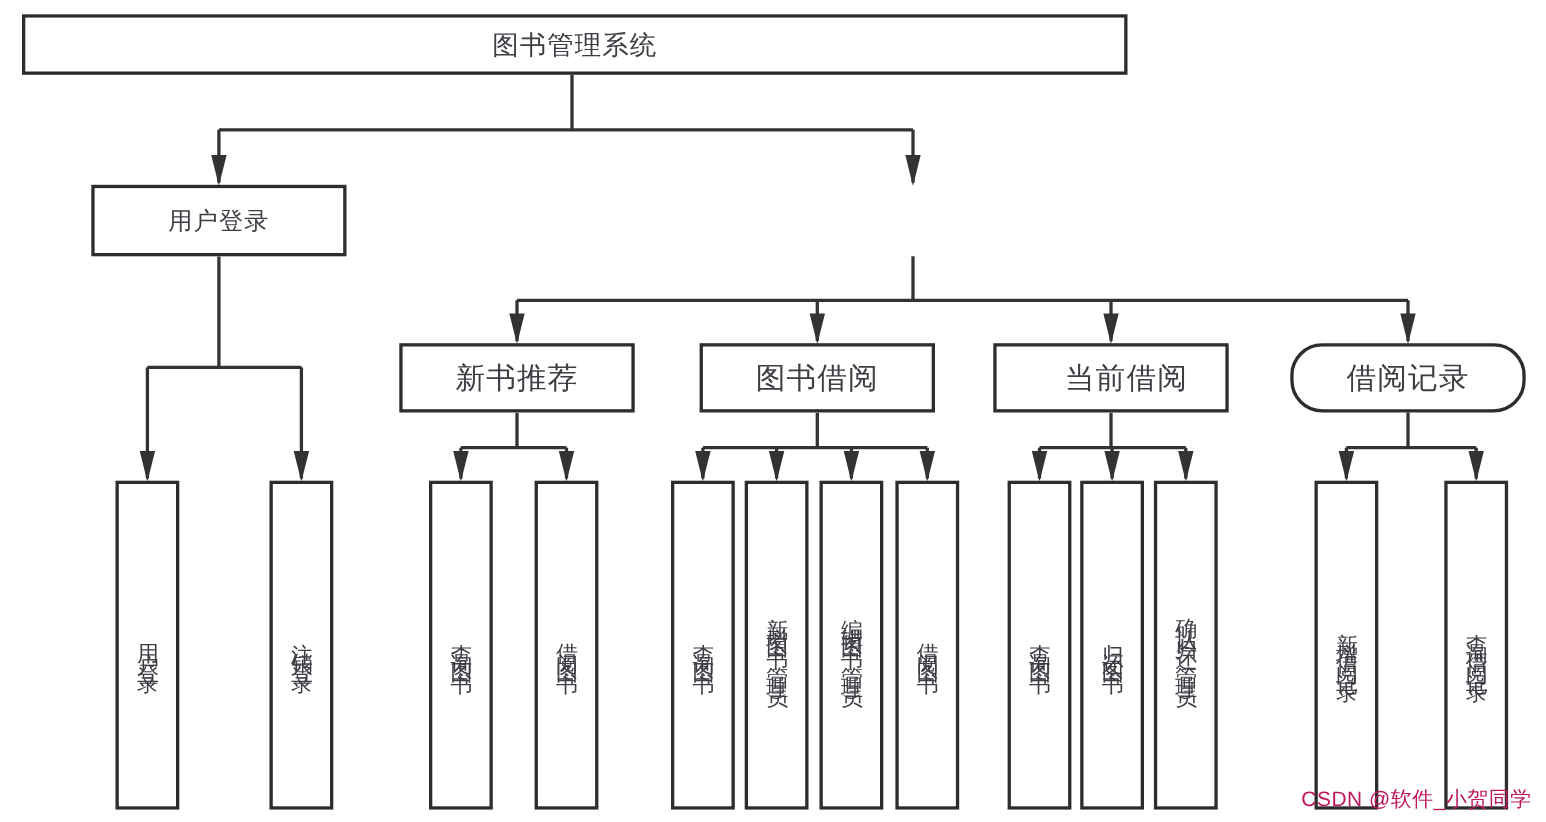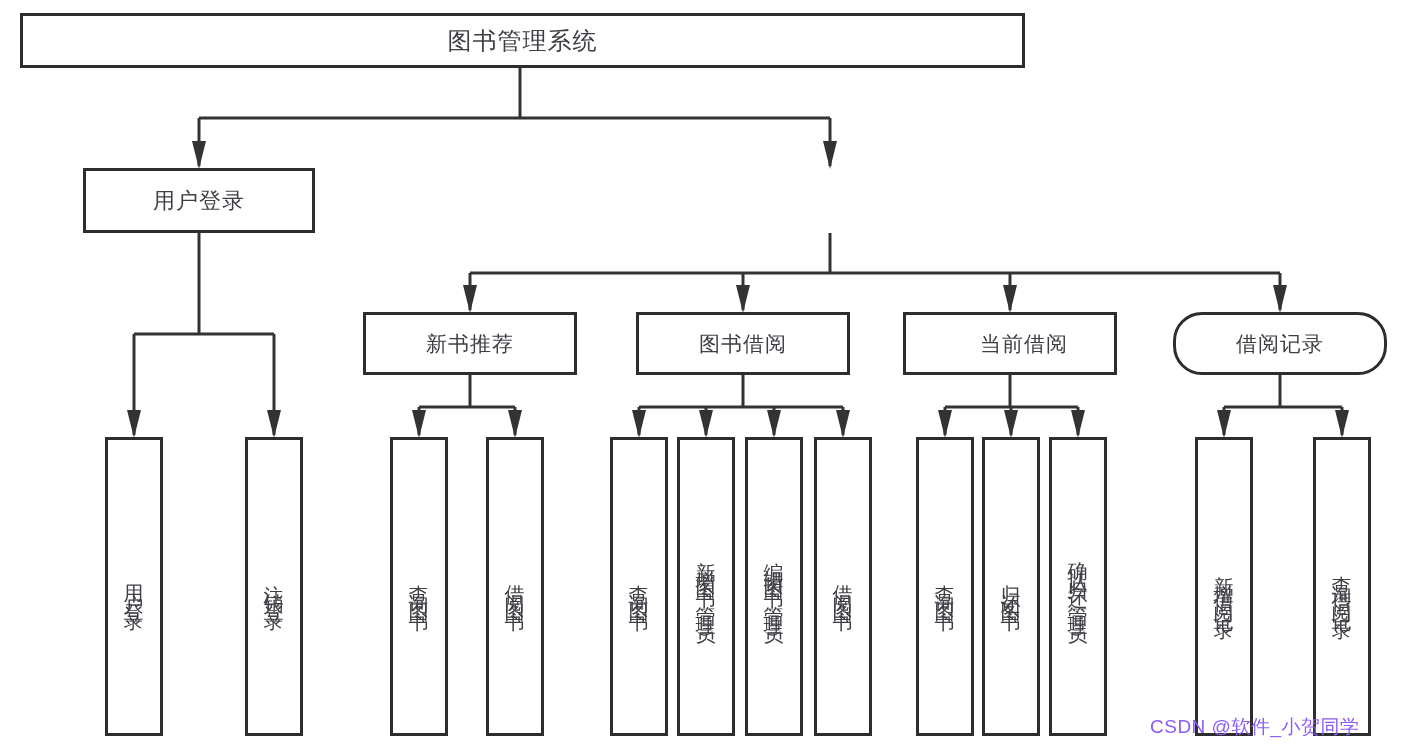--- a/index.html
+++ b/index.html
@@ -28,21 +28,21 @@
     background: #ffffff;
     display: flex;
     align-items: center;
     justify-content: center;
     color: #3d3d44;
     z-index: 2;
     letter-spacing: 1px;
   }
   .root-box   { font-size: 24px; }
   .lvl2-box   { font-size: 22px; }
-  .lvl3-box   { font-size: 21px; }
+  .lvl3-box   { font-size: 27px; }
   .vbox {
     position: absolute;
     box-sizing: border-box;
     border: 3px solid #2d2d2d;
     background: #ffffff;
     display: flex;
     align-items: center;
     justify-content: center;
     color: #3d3d44;
     z-index: 2;
@@ -53,24 +53,24 @@
   }
   .vbox .vtext {
     writing-mode: vertical-rl;
     text-orientation: mixed;
     line-height: 1;
     letter-spacing: 9px;
     white-space: nowrap;
   }
   #watermark {
     position: absolute;
-    left: 1150px;
+    left: 1183px;
     top: 714px;
     font-size: 19px;
-    color: #8b5cf6;
+    color: #be185d;
     z-index: 3;
     white-space: nowrap;
     letter-spacing: 0.5px;
   }
 </style>
 </head>
 <body>
 
 <div id="canvas">
 

